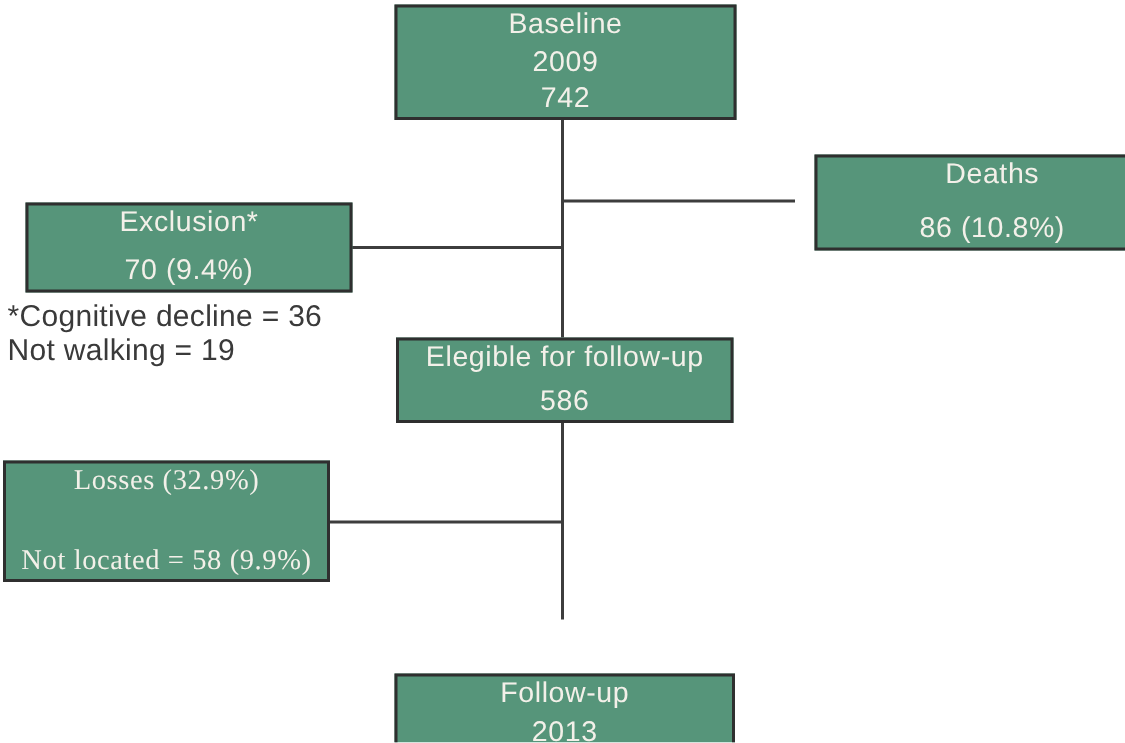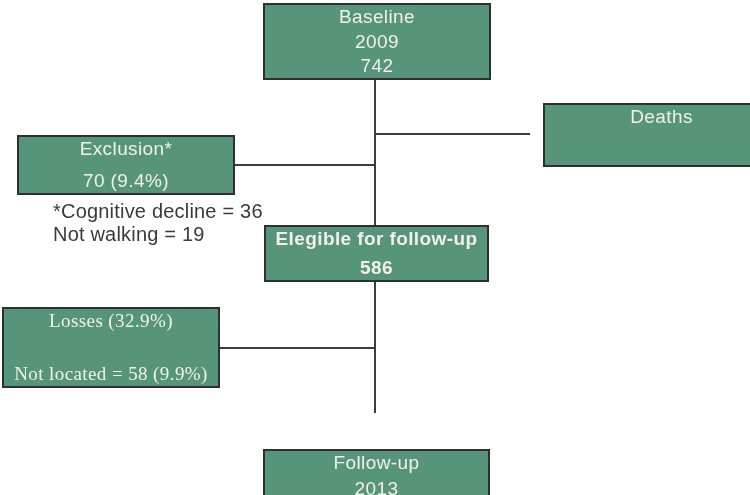--- a/index.html
+++ b/index.html
@@ -36,27 +36,26 @@
     background: var(--connector, #3d3d3d);
   }
   .note {
     position: absolute;
     left: 5px;
     top: 200px;
     color: var(--note-text, #3a3a3a);
     font-size: 20px;
     line-height: 23px;
     letter-spacing: 0.2px;
-    margin-left: 48px;
   }
   
   #box-baseline  { left: 263px; top: 3px;   width: 228px; height: 77px; }
   #box-deaths    { left: 530px; top: 103px; width: 237px; height: 64px; margin-left: 13px; }
   #box-exclusion { left: 17px;   top: 135px; width: 218px; height: 60px; }
-  #box-eligible  { left: 264px; top: 225px; width: 225px; height: 57px; font-weight: bold; }
+  #box-eligible  { left: 264px; top: 225px; width: 225px; height: 57px; }
   #box-losses    { left: 2px;   top: 307px; width: 218px; height: 81px; font-family: Liberation Serif, serif; }
   #box-followup  { left: 263px; top: 413px; width: 227px; height: 80px; margin-top: 36px; }
   
   #conn-v-top       { left: 374px; top: 80px;  width: 2px;   height: 145px; }
   #conn-h-deaths    { left: 375px; top: 133px; width: 155px; height: 2px; }
   #conn-h-exclusion { left: 220px; top: 164px; width: 155px; height: 2px; }
   #conn-v-bottom    { left: 374px; top: 282px; width: 2px;   height: 131px; }
   #conn-h-losses    { left: 220px; top: 347px; width: 155px; height: 2px; }
 </style>
 </head>
@@ -71,20 +70,21 @@
   <div class="connector" id="conn-h-losses"></div>
 
   <div class="box" id="box-baseline">
     <div class="line">Baseline</div>
     <div class="line">2009</div>
     <div class="line">742</div>
   </div>
 
   <div class="box" id="box-deaths">
     <div class="line">Deaths</div>
+    <div class="line">86 (10.8%)</div>
   </div>
 
   <div class="box" id="box-exclusion">
     <div class="line">Exclusion*</div>
     <div class="line">70 (9.4%)</div>
   </div>
 
   <div class="note">
     <div class="line">*Cognitive decline = 36</div>
     <div class="line">Not walking = 19</div>

